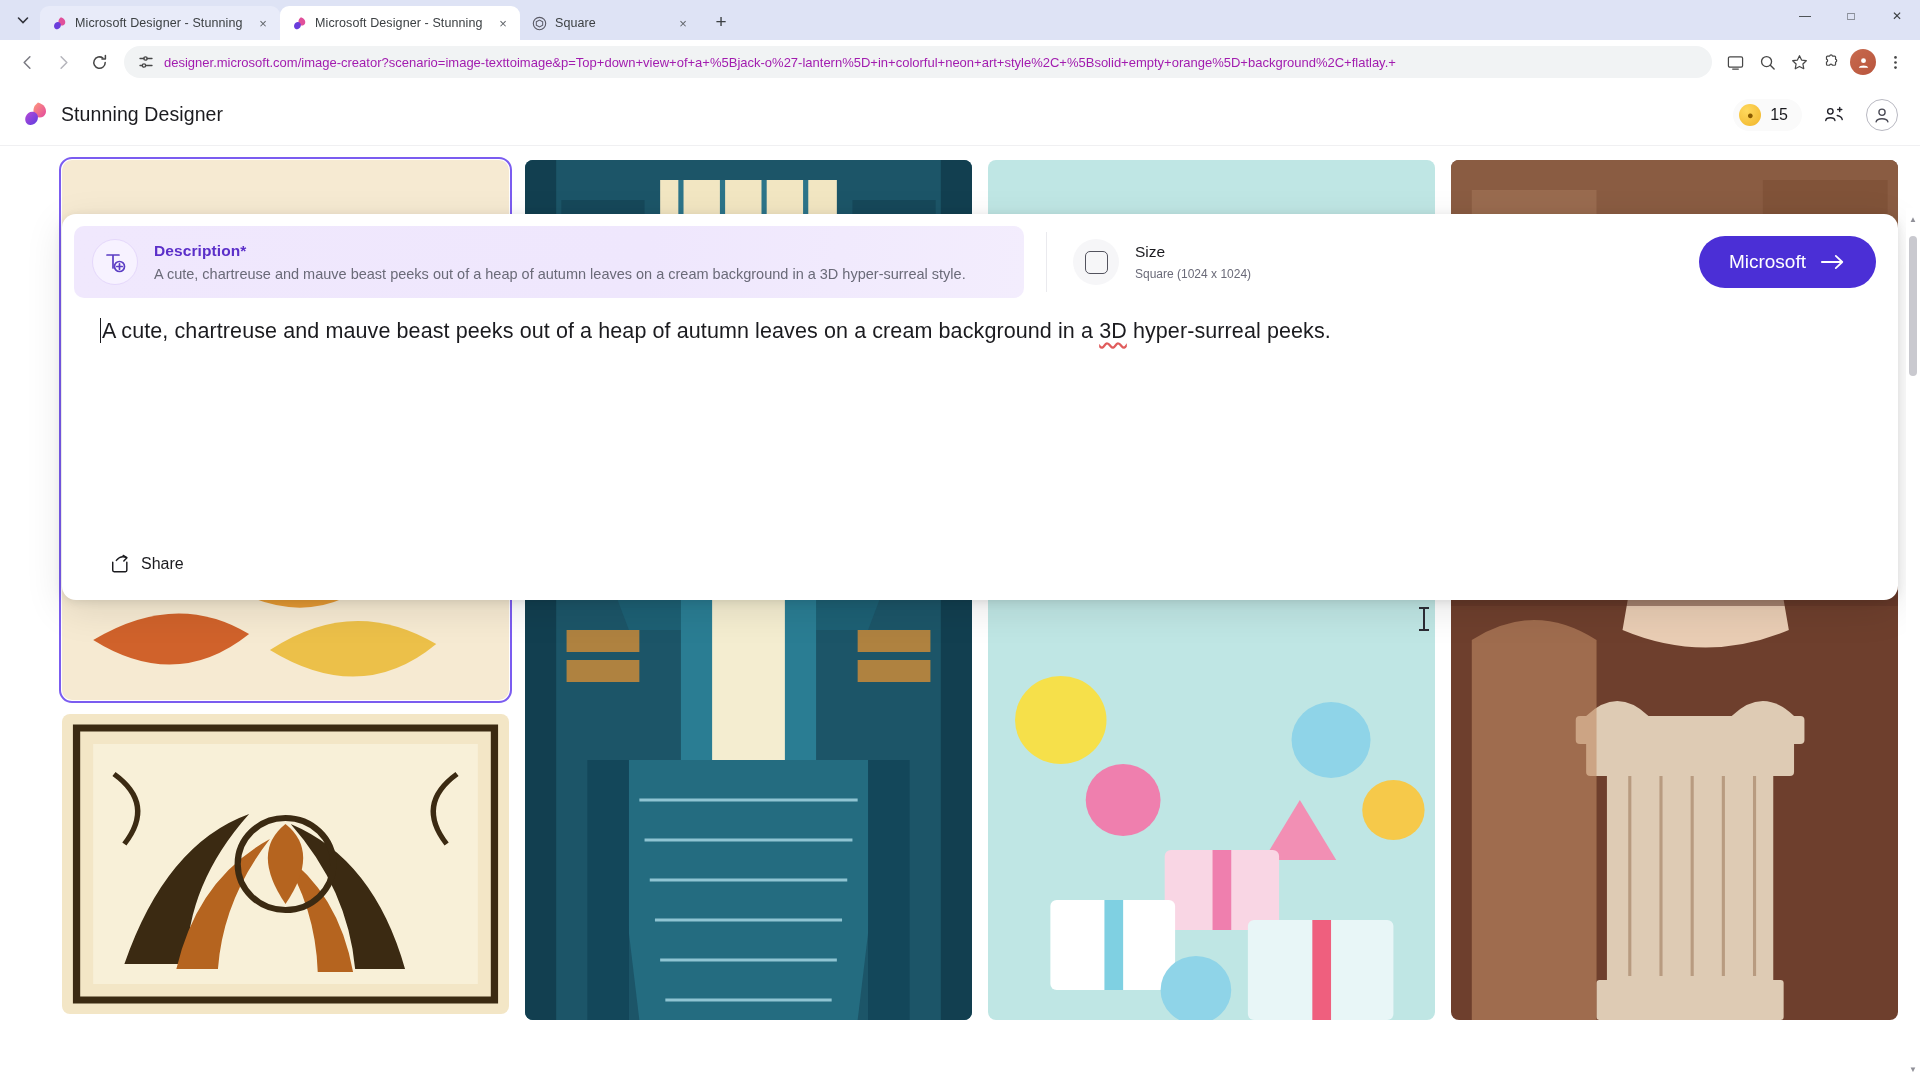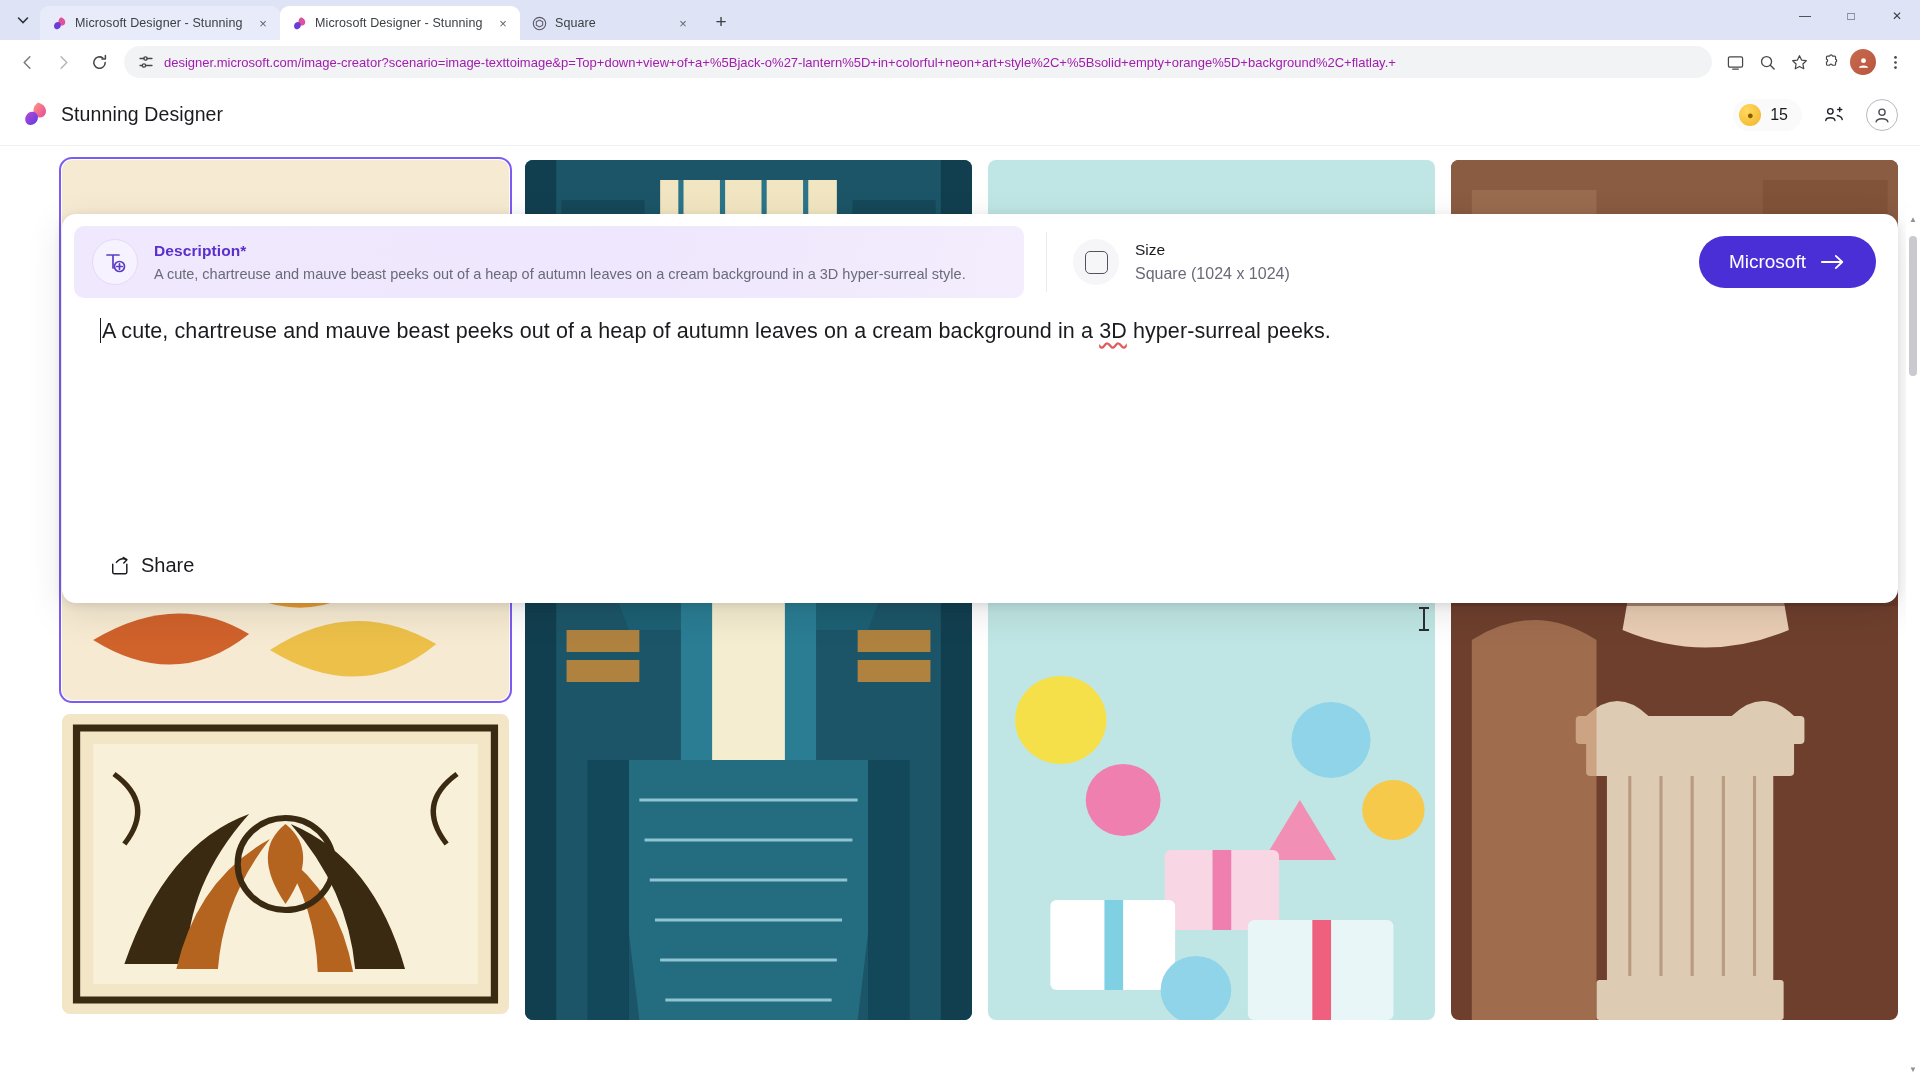--- a/index.html
+++ b/index.html
@@ -158,21 +158,21 @@
     white-space: nowrap; overflow: hidden; text-overflow: ellipsis;
   }
   .vdiv { width:1px; background:#eaeaee; margin: 6px 26px 6px 22px; }
   .size-card { display:flex; align-items:center; gap: 16px; flex: 0 0 auto;}
   .size-swatch {
     width: 46px; height:46px; border-radius: 50%; background:#f6f6f8;
     display:flex;align-items:center;justify-content:center; flex:0 0 auto;
   }
   .sq { width: 23px;height:23px;border:1.8px solid #53535e;border-radius:5px;}
   .size-label { font-size: 15.5px; color:#1b1b1f; }
-  .size-val { font-size: 16px; color:#6a6a78; margin-top:6px;}
+  .size-val { font-size: 12px; color:#6a6a78; margin-top:6px;}
   .gen-btn {
     margin-left: auto; align-self: center;
     background:#4b2fd6; color:#fff; border-radius: 26px;
     height: 52px; padding: 0 30px; display:flex; align-items:center; gap:14px;
     font-size: 19px; margin-right: 6px;
   }
   .gen-arrow { font-size: 20px; }
 
   .editor {
     min-height: 248px; padding: 20px 26px 0 26px; position:relative;
@@ -193,21 +193,21 @@
     background:#2b2b33;
   }
   .ibeam::before, .ibeam::after{
     content:""; position:absolute; left:-4px; width:10px;height:2px;background:#2b2b33;
   }
   .ibeam::before{ top:-1px;} .ibeam::after{ bottom:-1px;}
 
   .editor-footer { padding: 0 26px 18px 26px; display:flex; align-items:center;}
   .share-btn {
     display:flex; align-items:center; gap: 11px;
-    font-size: 20px; color:#1b1b1f; padding: 8px 10px; border-radius: 6px;
+    font-size: 16px; color:#1b1b1f; padding: 8px 10px; border-radius: 6px;
   }
 
   
   .scrollbar {
     position:absolute; right:0; top: 62px; bottom:0; width: 14px; background:#ffffff;
   }
   .scroll-thumb {
     position:absolute; right:3px; top: 28px; width: 8px; height: 140px;
     background:#c9c9cf; border-radius:4px;
   }

